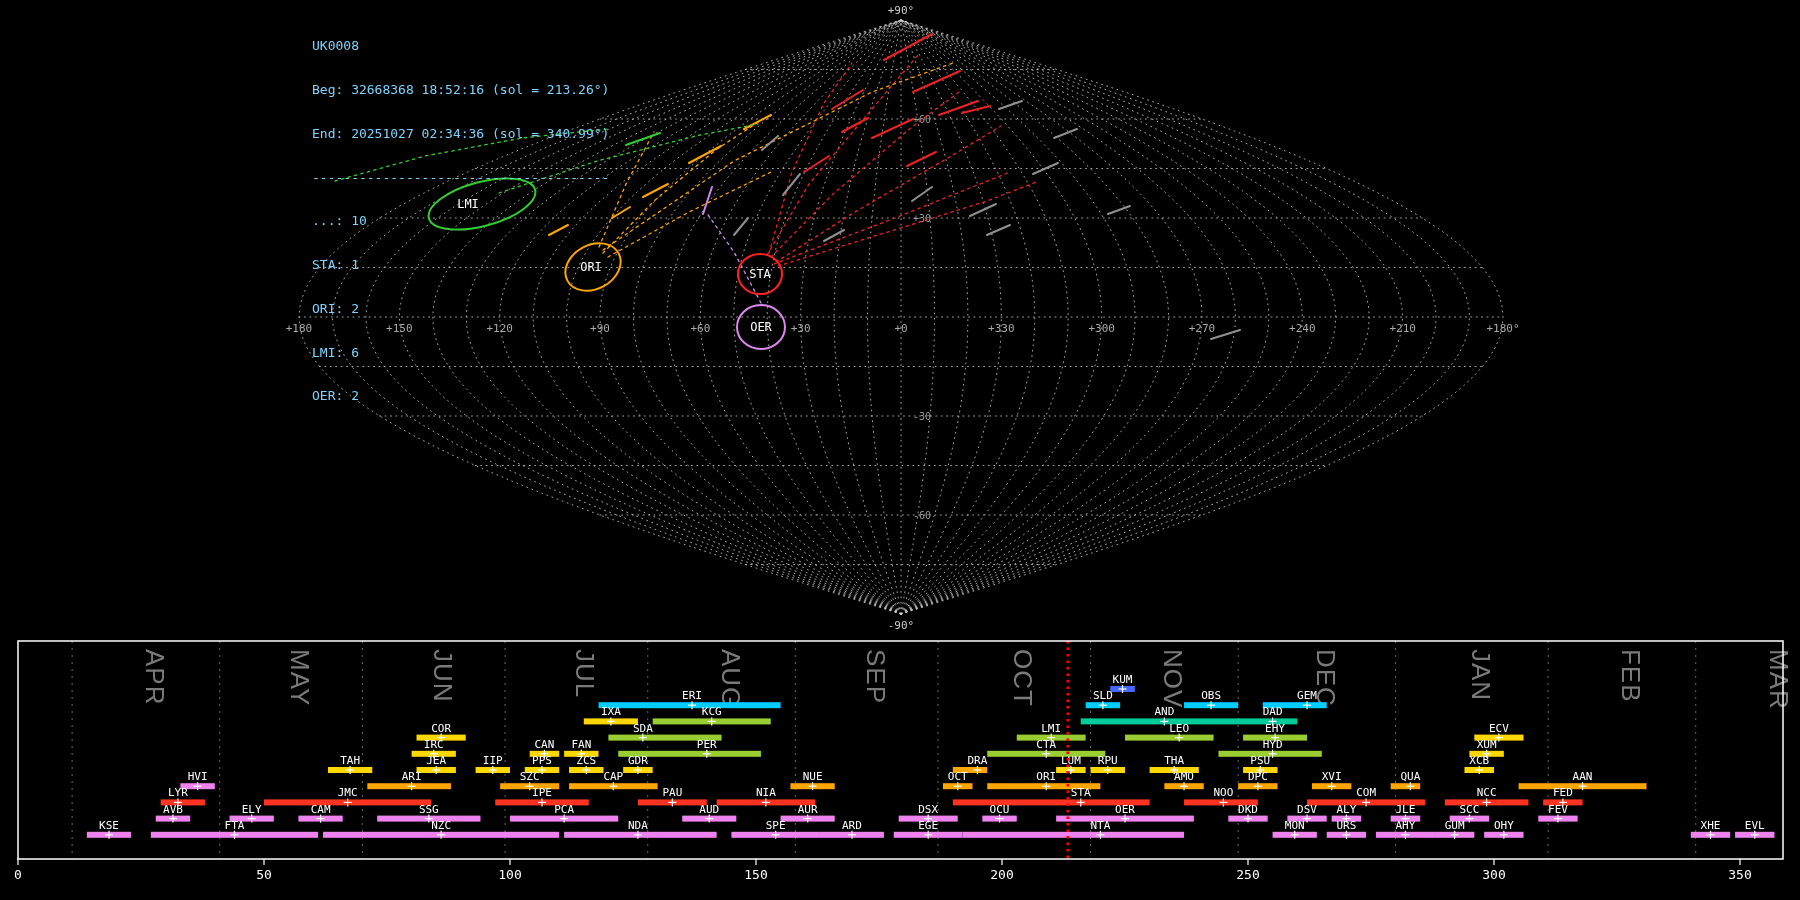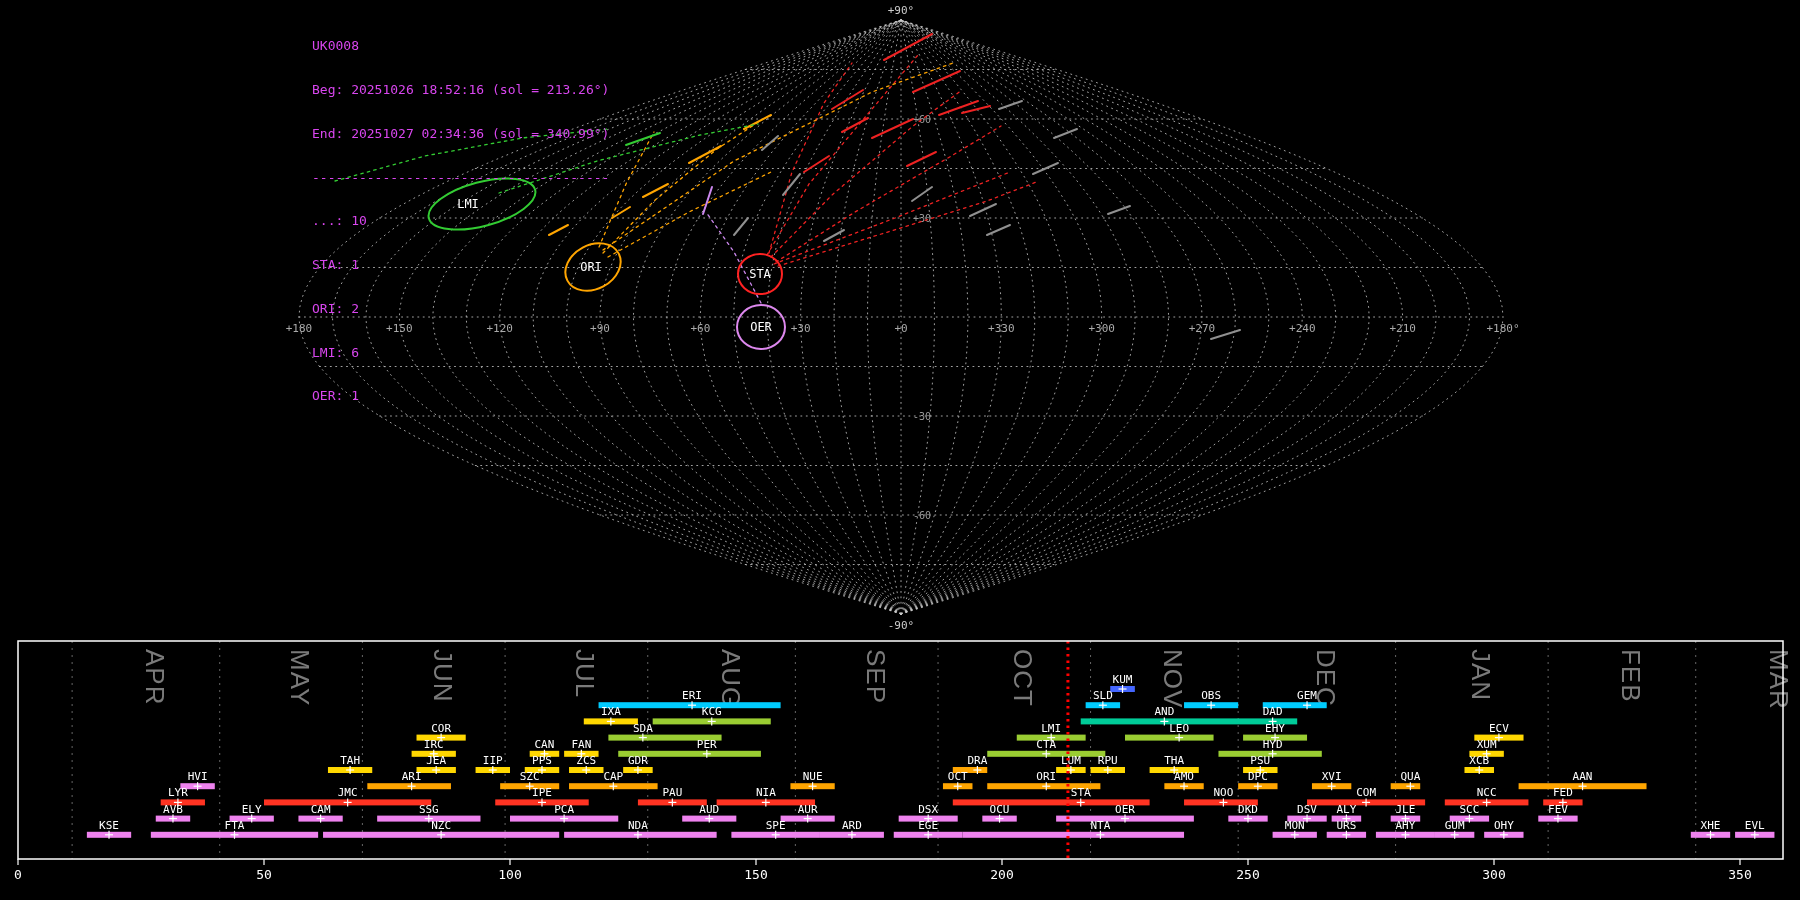--- a/index.html
+++ b/index.html
@@ -1,19 +1,19 @@
 <!DOCTYPE html>
 <html><head>
 <meta charset="utf-8">
 <style>
   html,body{margin:0;padding:0;background:#000;}
   .stage{position:relative;width:1800px;height:880px;background:#000;overflow:hidden;
          font-family:"DejaVu Sans Mono",monospace;}
   #plot{position:absolute;left:0;top:0;}
-  .hdr{position:absolute;left:312px;top:10px;color:#d946ef;font-size:13px;line-height:14.6px;
+  .hdr{position:absolute;left:312px;top:10px;color:#7dd3fc;font-size:13px;line-height:14.6px;
        white-space:pre;font-family:"DejaVu Sans Mono",monospace;}
 </style>
 </head>
 <body>
 
 <div class="stage">
   <svg id="plot" width="1800" height="900">
       <g>
         <polyline points="901.0,614.0 869.5,604.1 838.1,594.2 806.8,584.3 775.8,574.4 745.2,564.5 715.0,554.6 685.3,544.7 656.1,534.8 627.7,524.9 600.0,515.0 573.1,505.1 547.2,495.2 522.1,485.3 498.2,475.4 475.3,465.5 453.6,455.6 433.2,445.7 414.0,435.8 396.1,425.9 379.7,416.0 364.6,406.1 351.0,396.2 339.0,386.3 328.5,376.4 319.5,366.5 312.2,356.6 306.4,346.7 302.3,336.8 299.8,326.9 299.0,317.0 299.8,307.1 302.3,297.2 306.4,287.3 312.2,277.4 319.5,267.5 328.5,257.6 339.0,247.7 351.0,237.8 364.6,227.9 379.7,218.0 396.1,208.1 414.0,198.2 433.2,188.3 453.6,178.4 475.3,168.5 498.2,158.6 522.1,148.7 547.2,138.8 573.1,128.9 600.0,119.0 627.7,109.1 656.1,99.2 685.3,89.3 715.0,79.4 745.2,69.5 775.8,59.6 806.8,49.7 838.1,39.8 869.5,29.9 901.0,20.0 " fill="none" stroke="#C8C8C8" stroke-width="1" stroke-dasharray="1 4.4" stroke-linecap="round" opacity="0.8"></polyline>
         <polyline points="901.0,614.0 871.2,604.1 841.6,594.2 812.1,584.3 782.8,574.4 753.8,564.5 725.3,554.6 697.2,544.7 669.7,534.8 642.9,524.9 616.7,515.0 591.3,505.1 566.8,495.2 543.2,485.3 520.6,475.4 499.0,465.5 478.5,455.6 459.1,445.7 441.0,435.8 424.2,425.9 408.6,416.0 394.4,406.1 381.6,396.2 370.2,386.3 360.3,376.4 351.8,366.5 344.9,356.6 339.4,346.7 335.6,336.8 333.2,326.9 332.4,317.0 333.2,307.1 335.6,297.2 339.4,287.3 344.9,277.4 351.8,267.5 360.3,257.6 370.2,247.7 381.6,237.8 394.4,227.9 408.6,218.0 424.2,208.1 441.0,198.2 459.1,188.3 478.5,178.4 499.0,168.5 520.6,158.6 543.2,148.7 566.8,138.8 591.3,128.9 616.7,119.0 642.9,109.1 669.7,99.2 697.2,89.3 725.3,79.4 753.8,69.5 782.8,59.6 812.1,49.7 841.6,39.8 871.2,29.9 901.0,20.0 " fill="none" stroke="#C8C8C8" stroke-width="1" stroke-dasharray="1 4.4" stroke-linecap="round" opacity="0.8"></polyline>
@@ -521,22 +521,22 @@
         <text x="1248" y="879" font-size="13" fill="#FFFFFF" text-anchor="middle" font-family="&quot;DejaVu Sans Mono&quot;,monospace">250</text>
         <line x1="1494" y1="859" x2="1494" y2="865" stroke="#FFFFFF" stroke-width="1.2"></line>
         <text x="1494" y="879" font-size="13" fill="#FFFFFF" text-anchor="middle" font-family="&quot;DejaVu Sans Mono&quot;,monospace">300</text>
         <line x1="1740" y1="859" x2="1740" y2="865" stroke="#FFFFFF" stroke-width="1.2"></line>
         <text x="1740" y="879" font-size="13" fill="#FFFFFF" text-anchor="middle" font-family="&quot;DejaVu Sans Mono&quot;,monospace">350</text>
         <text x="900.5" y="893" font-size="14" fill="#FFFFFF" text-anchor="middle" font-family="&quot;DejaVu Sans&quot;,sans-serif">Solar longitude (deg)</text>
       </g>
     </svg>
   <div class="hdr">
     <div>UK0008</div>
-    <div>Beg: 20251026 18:52:16 (sol = 213.26°)</div>
+    <div>Beg: 32668368 18:52:16 (sol = 213.26°)</div>
     <div>End: 20251027 02:34:36 (sol = 340.99°)</div>
     <div>--------------------------------------</div>
     <div>...: 10</div>
     <div>STA: 1</div>
     <div>ORI: 2</div>
     <div>LMI: 6</div>
-    <div>OER: 1</div>
+    <div>OER: 2</div>
   </div>
 </div>
 
 </body></html>

